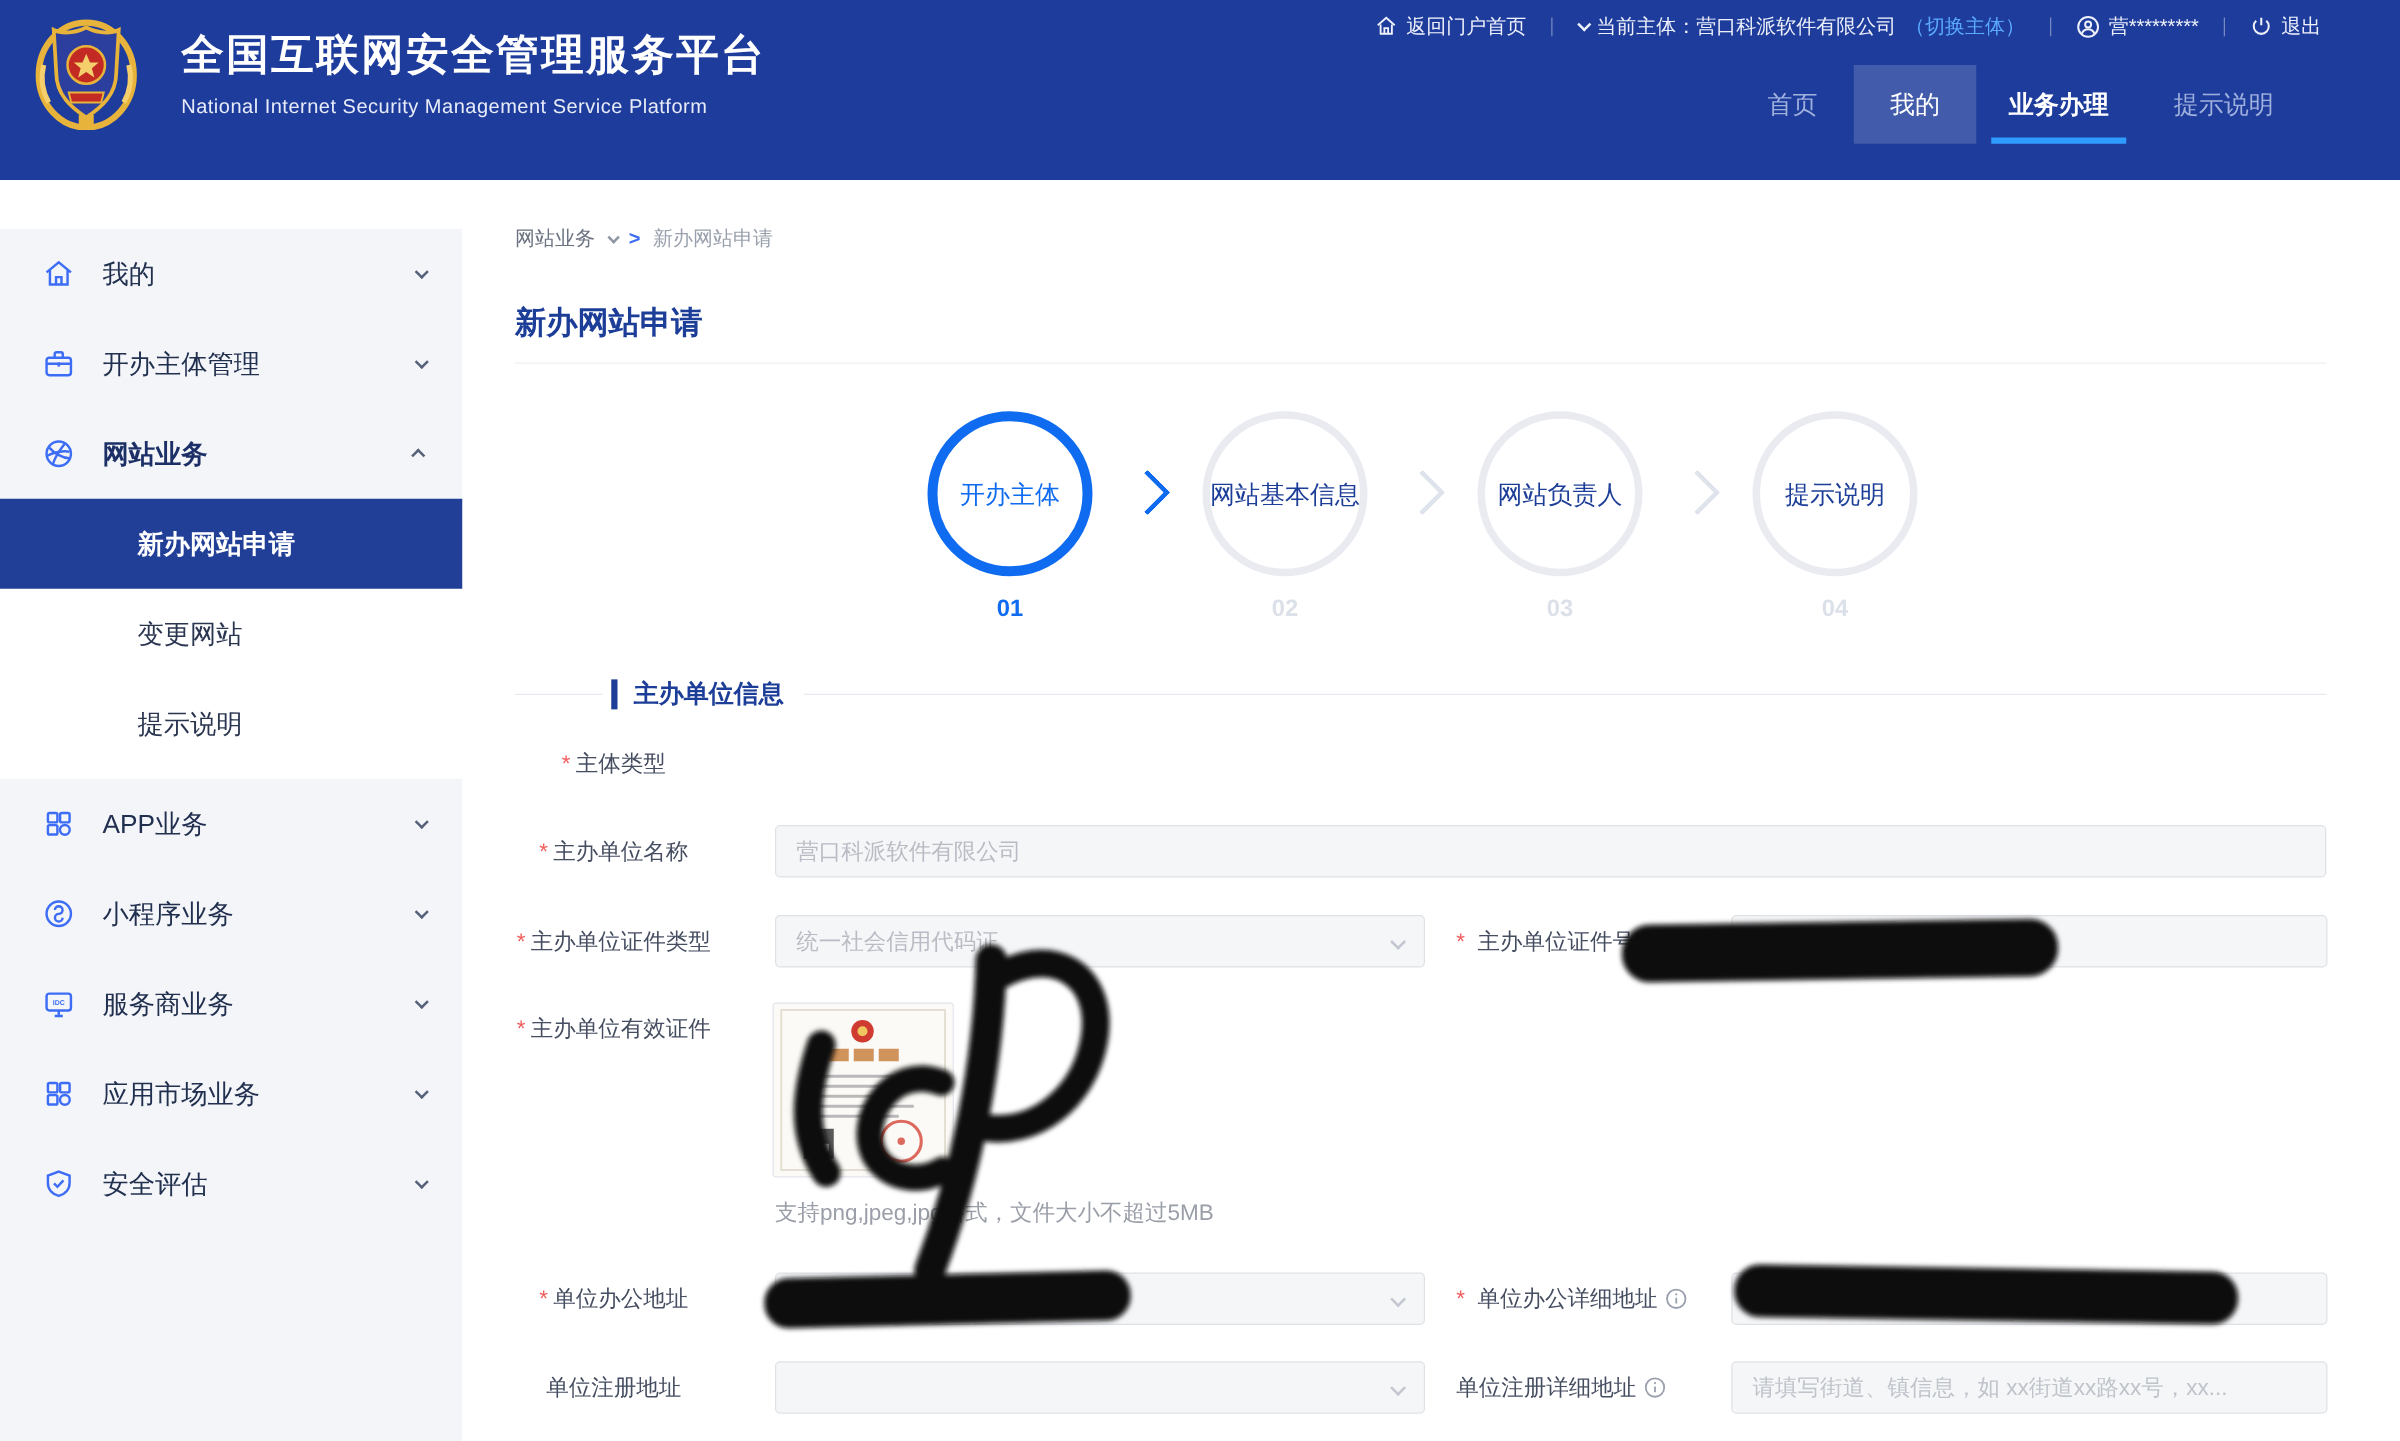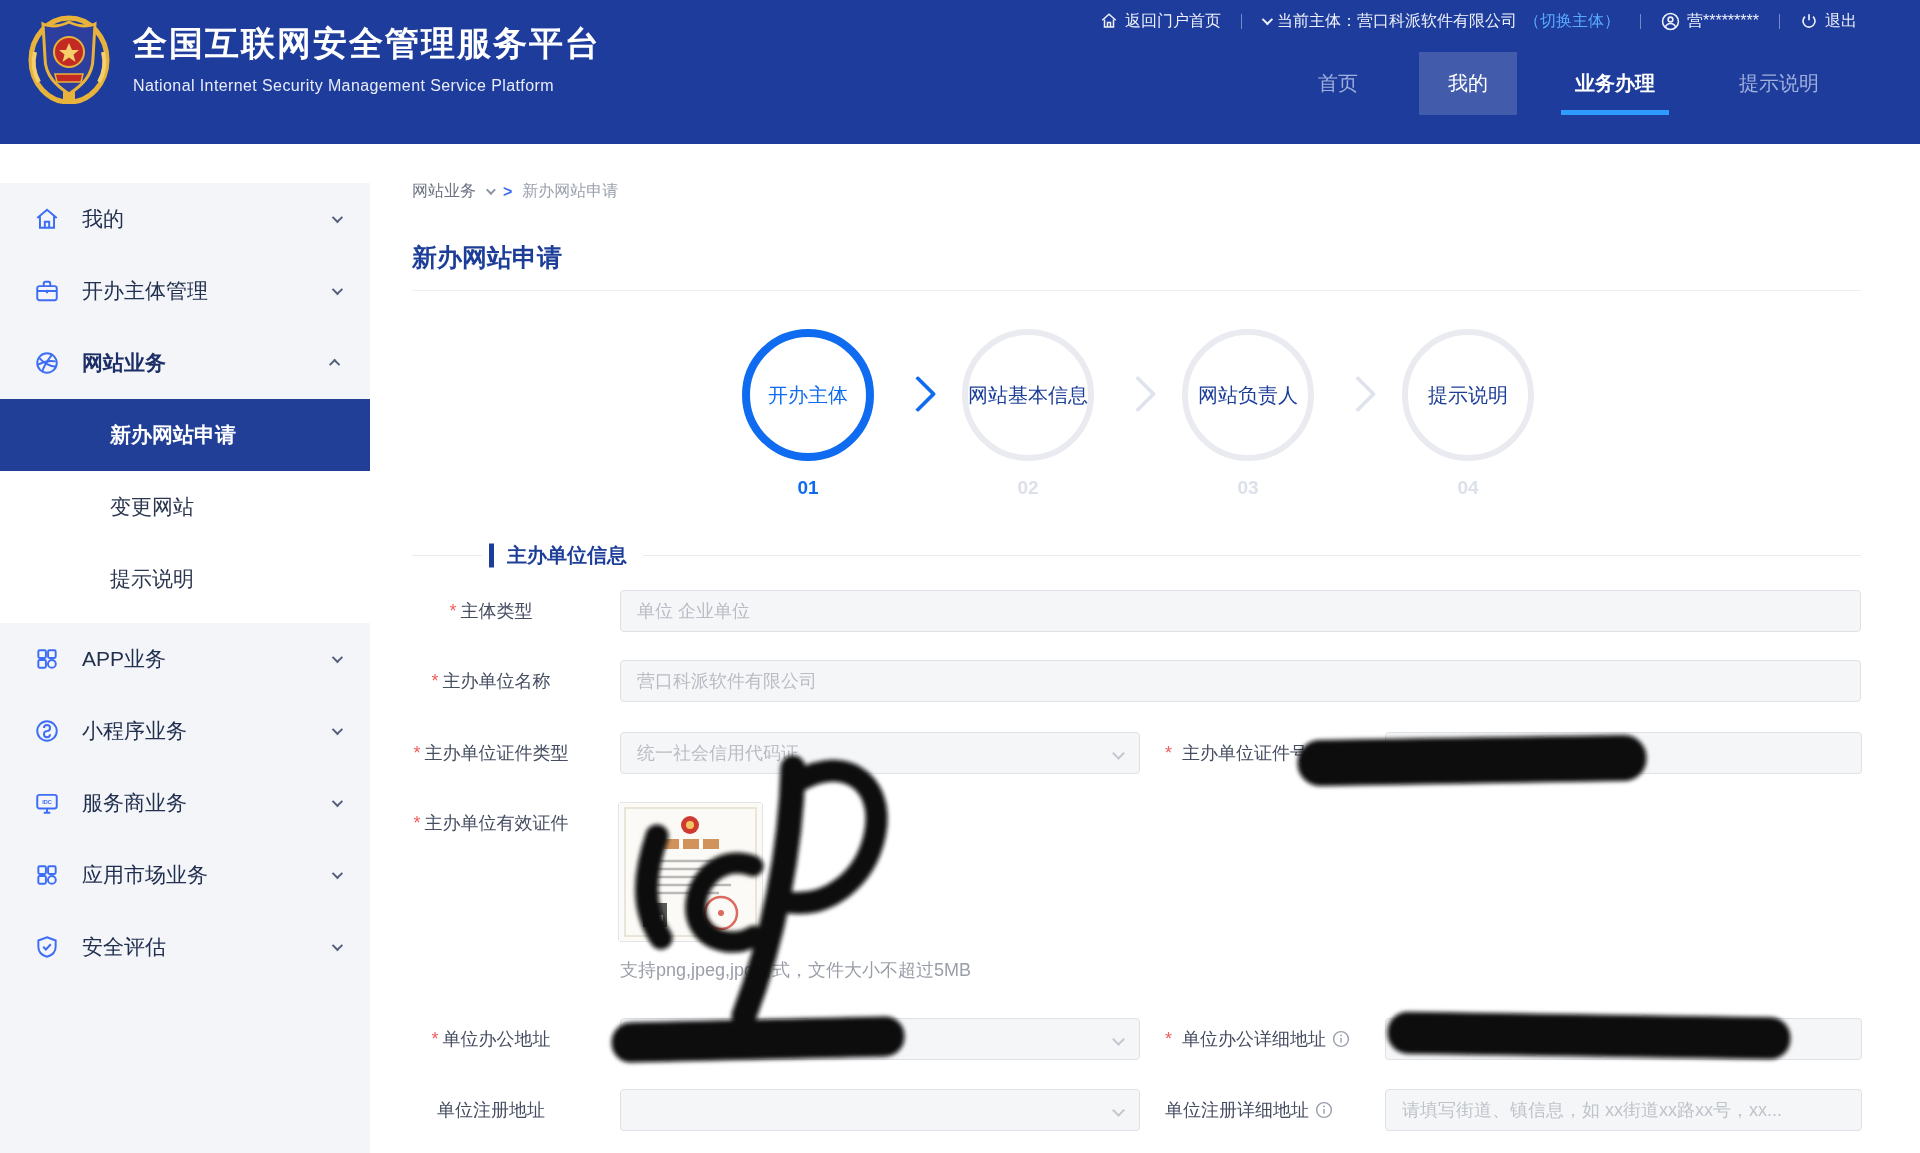--- a/index.html
+++ b/index.html
@@ -10,24 +10,24 @@
   
   .hdr { position:absolute; left:0; top:0; width:1920px; height:144px; background:#1e3c9b; }
   .topbar { position:absolute; top:0; right:63px; height:42px; display:flex; align-items:center;
     gap:14px; color:#eef1fb; font-size:16px; }
   .topbar .seg { display:flex; align-items:center; gap:7px; cursor:pointer; }
   .tb-div { width:1px; height:15px; background:rgba(255,255,255,.4); margin:0 6px; }
   .link-blue { color:#5aa9ff; }
   .chev { display:inline-block; width:8px; height:8px; border-right:2px solid currentColor;
     border-bottom:2px solid currentColor; transform:rotate(45deg) translateY(-2px); }
   .chev.up { transform:rotate(-135deg) translateY(-2px); }
-  .brand { position:absolute; left:27px; top:12px; display:flex; align-items:center; gap:22px; }
+  .brand { position:absolute; left:27px; top:12px; display:flex; align-items:center; gap:34px; }
   .brand-txt .cn { color:#fff; font-size:34px; font-weight:bold; letter-spacing:2px; }
   .brand-txt .en { color:#e8ecf9; font-size:16px; margin-top:10px; letter-spacing:.4px; }
-  .tabs { position:absolute; right:75px; top:52px; height:63px; display:flex; align-items:stretch;gap:32px; }
+  .tabs { position:absolute; right:75px; top:52px; height:63px; display:flex; align-items:stretch; }
   .tab { min-width:98px; padding:0 26px; display:flex; align-items:center; justify-content:center;
     color:#9fb0dd; font-size:20px; cursor:pointer; position:relative; }
   .tab.hl { background:rgba(255,255,255,.16); color:#fff; }
   .tab.ul { color:#fff; font-weight:bold; }
   .tab.ul::after { content:""; position:absolute; left:12px; right:12px; bottom:0; height:5px;
     background:#2f9bff; }
 
   
   .side { position:absolute; left:0; top:144px; width:370px; height:1009px; background:#fff;
     display:flex; flex-direction:column; }
@@ -289,21 +289,20 @@
     </div>
 
     <div class="sec-line"></div>
     <div class="sec-title">
       <span class="sec-bar"></span>
       <span class="sec-txt">主办单位信息</span>
     </div>
 
     <div class="frow" style="top:446px; left:0; width:1550px">
       <div class="flabel"><span class="req">*</span><span>主体类型</span></div>
-      <div class="fbox w1">单位 企业单位</div>
     </div>
 
     <div class="frow" style="top:516px; left:0; width:1550px">
       <div class="flabel"><span class="req">*</span><span>主办单位名称</span></div>
       <div class="fbox w1">营口科派软件有限公司</div>
     </div>
 
     <div class="frow" style="top:588px; left:0; width:1550px">
       <div class="flabel"><span class="req">*</span><span>主办单位证件类型</span></div>
       <div class="fbox c1"><span>统一社会信用代码证</span><span class="sel-arr"></span></div>

